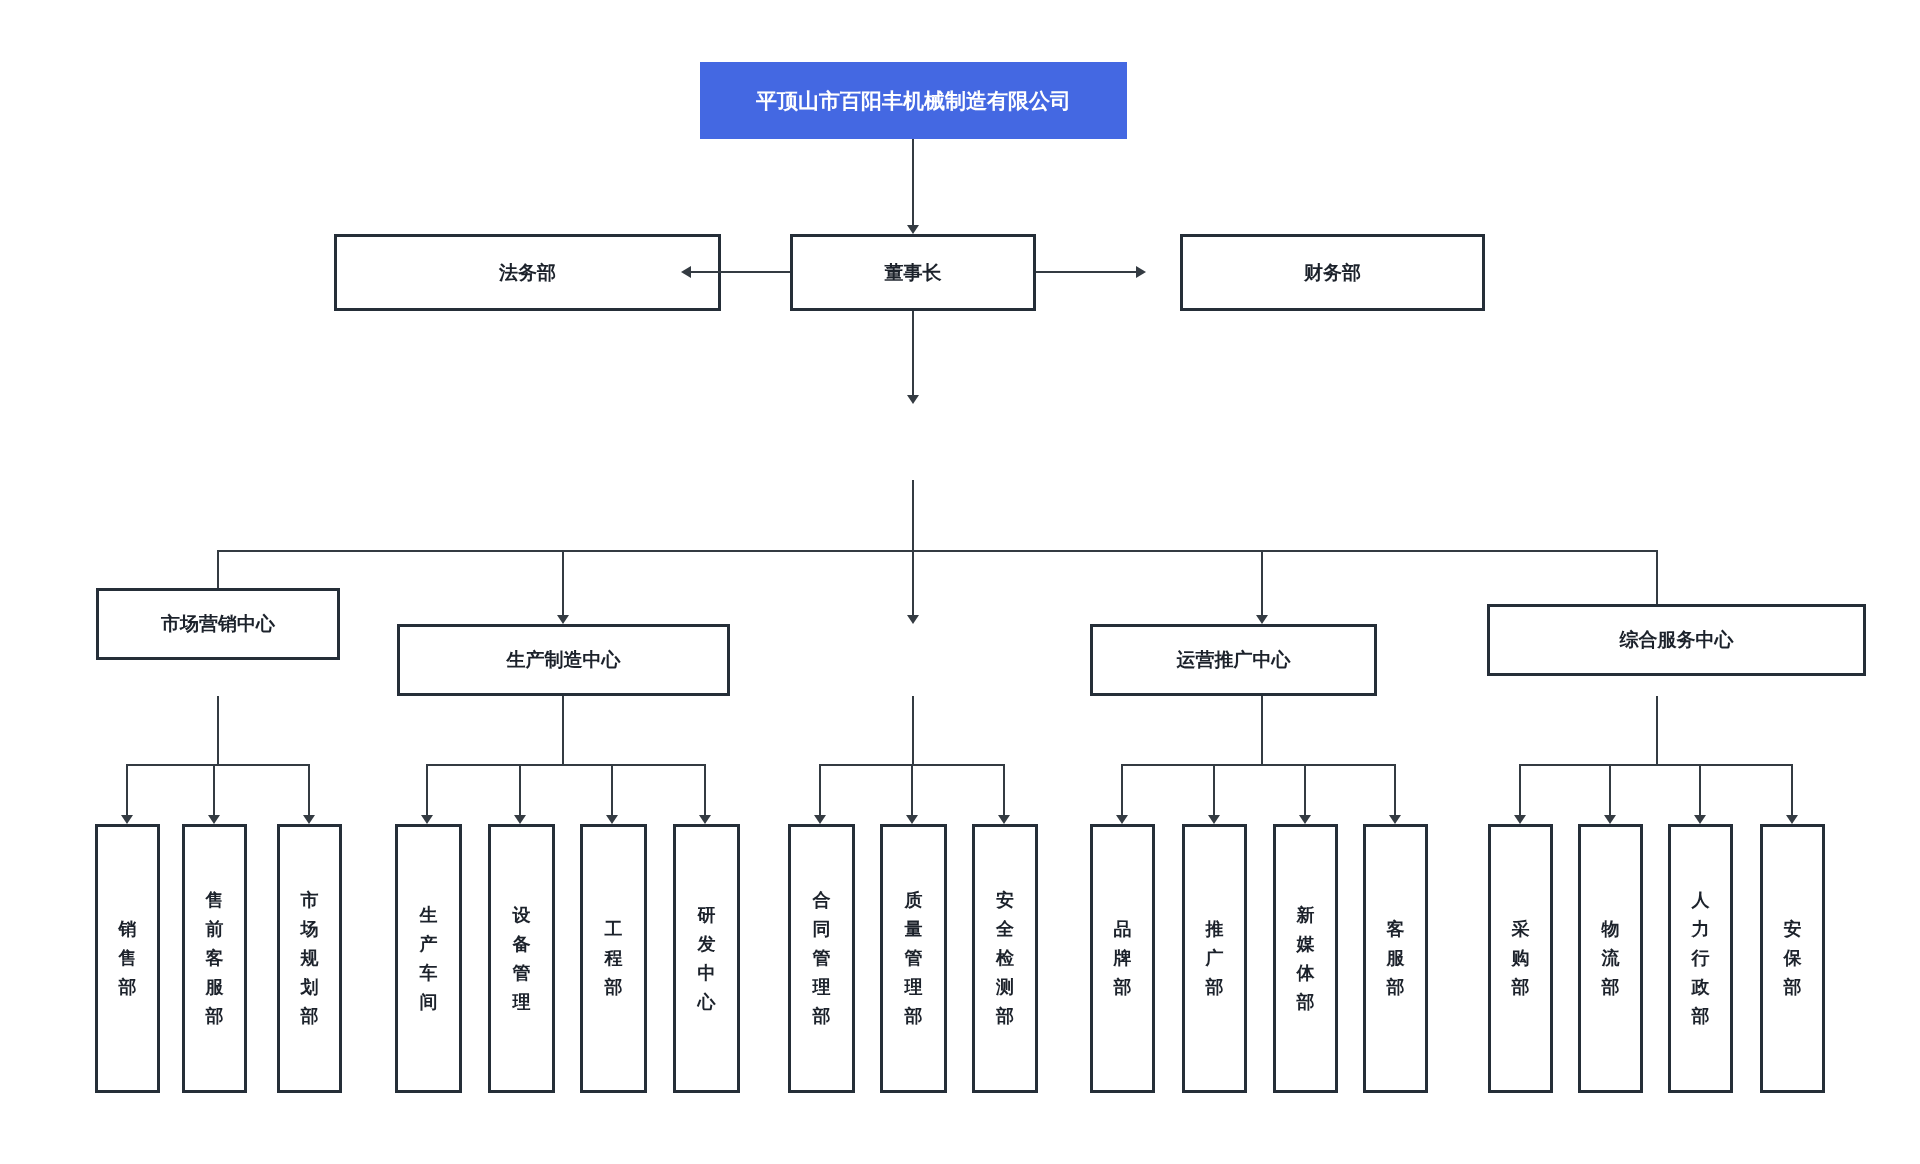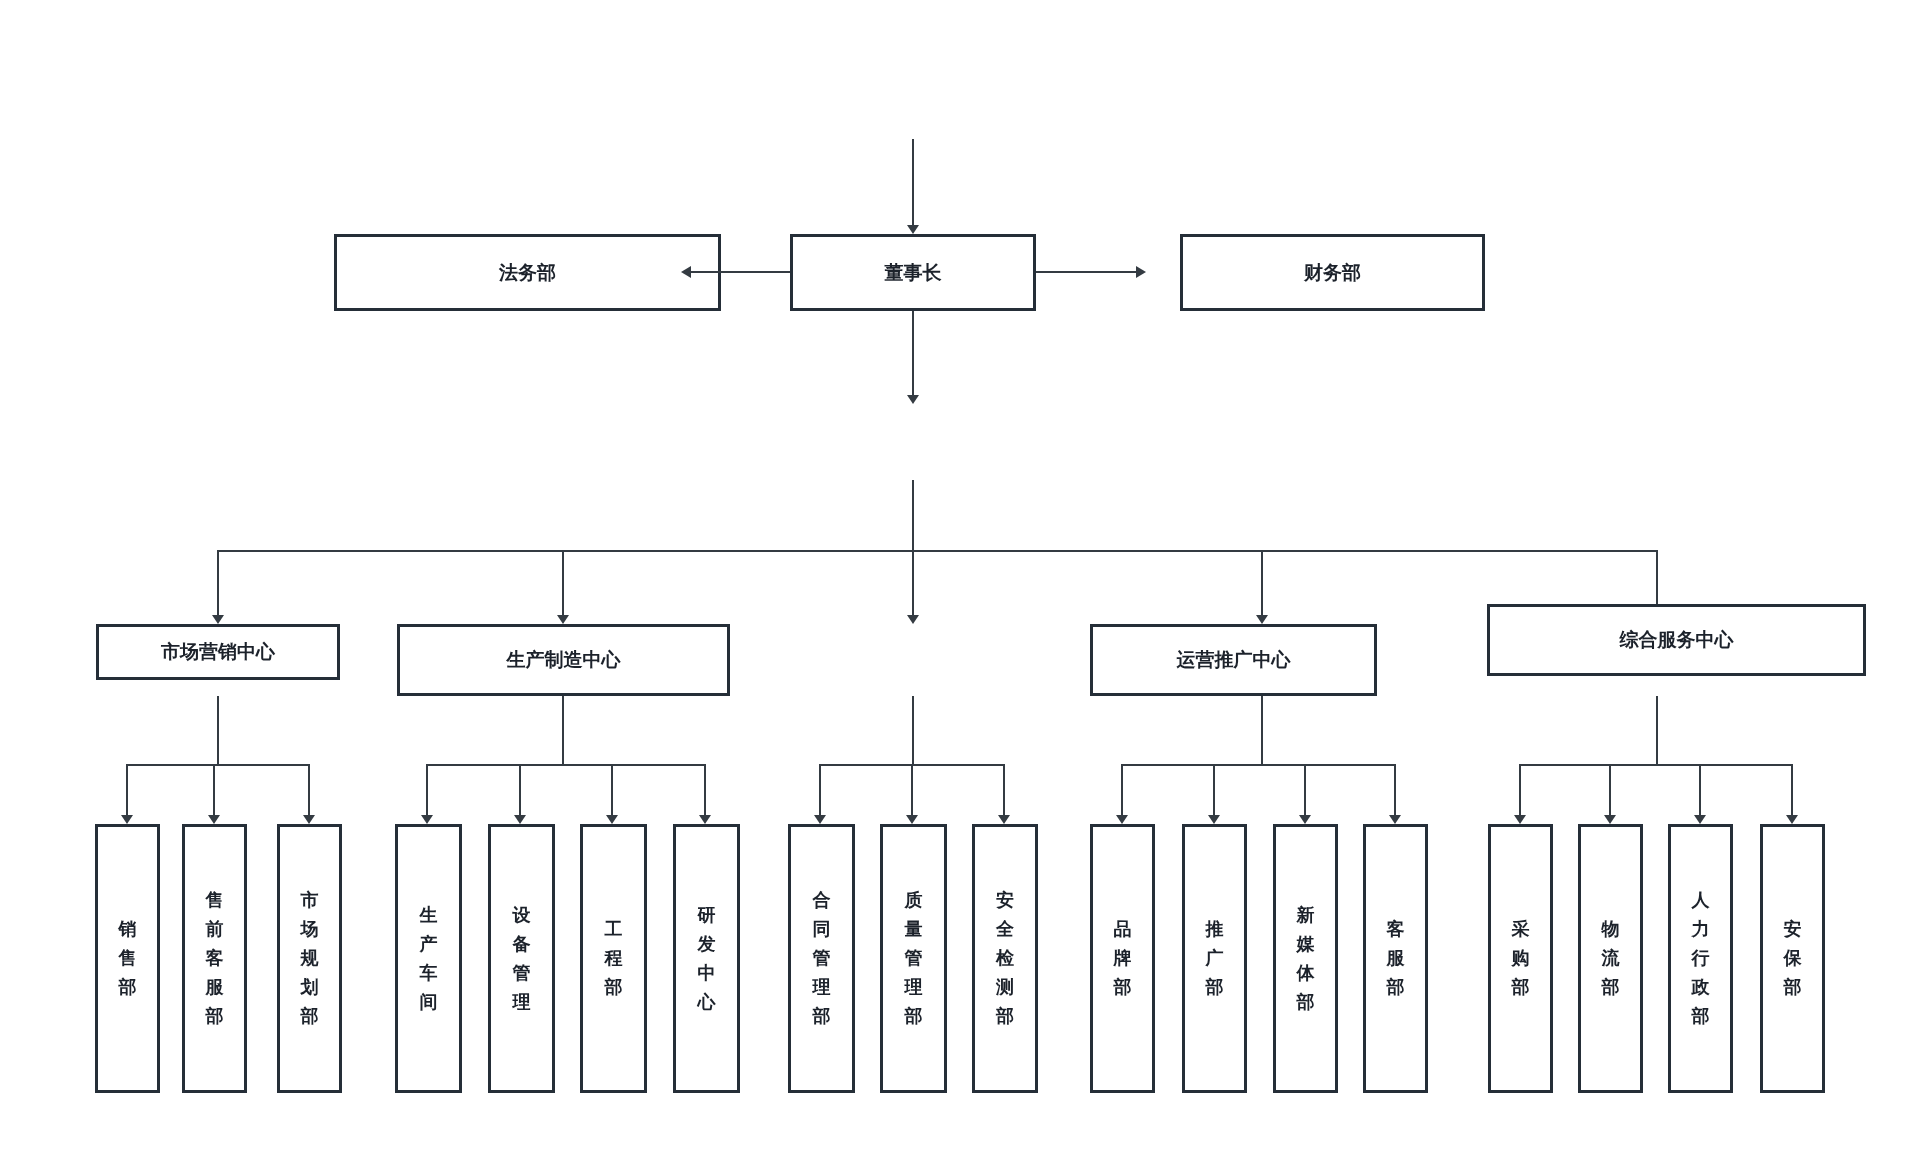--- a/index.html
+++ b/index.html
@@ -28,20 +28,23 @@
                border-right:10px solid #343b42; }
   .arr-right { position:absolute; width:0; height:0;
                border-top:6px solid transparent; border-bottom:6px solid transparent;
                border-left:10px solid #343b42; }
 </style>
 </head>
 <body>
 
 <div id="canvas">
 
+  <div class="box company" style="left:700px;top:62px;width:427px;height:77px">
+    <span>平顶山市百阳丰机械制造有限公司</span>
+  </div>
 
   <div class="vline" style="left:912px;top:139px;height:86px"></div>
   <div class="arr-down" style="left:907px;top:225px"></div>
 
   <div class="box" style="left:334px;top:234px;width:387px;height:77px">
     <span>法务部</span>
   </div>
   <div class="box" style="left:790px;top:234px;width:246px;height:77px">
     <span>董事长</span>
   </div>
@@ -66,21 +69,21 @@
   <div class="arr-down" style="left:212px;top:615px"></div>
   <div class="vline" style="left:562px;top:551px;height:64px"></div>
   <div class="arr-down" style="left:557px;top:615px"></div>
   <div class="vline" style="left:912px;top:551px;height:64px"></div>
   <div class="arr-down" style="left:907px;top:615px"></div>
   <div class="vline" style="left:1261px;top:551px;height:64px"></div>
   <div class="arr-down" style="left:1256px;top:615px"></div>
   <div class="vline" style="left:1656px;top:551px;height:64px"></div>
   <div class="arr-down" style="left:1651px;top:615px"></div>
 
-  <div class="box" style="left:96px;top:624px;width:244px;height:56px">
+  <div class="box" style="left:96px;top:588px;width:244px;height:72px">
     <span>市场营销中心</span>
   </div>
   <div class="box" style="left:397px;top:624px;width:333px;height:72px">
     <span>生产制造中心</span>
   </div>
   <div class="box" style="left:1090px;top:624px;width:287px;height:72px">
     <span>运营推广中心</span>
   </div>
   <div class="box" style="left:1487px;top:604px;width:379px;height:72px">
     <span>综合服务中心</span>

